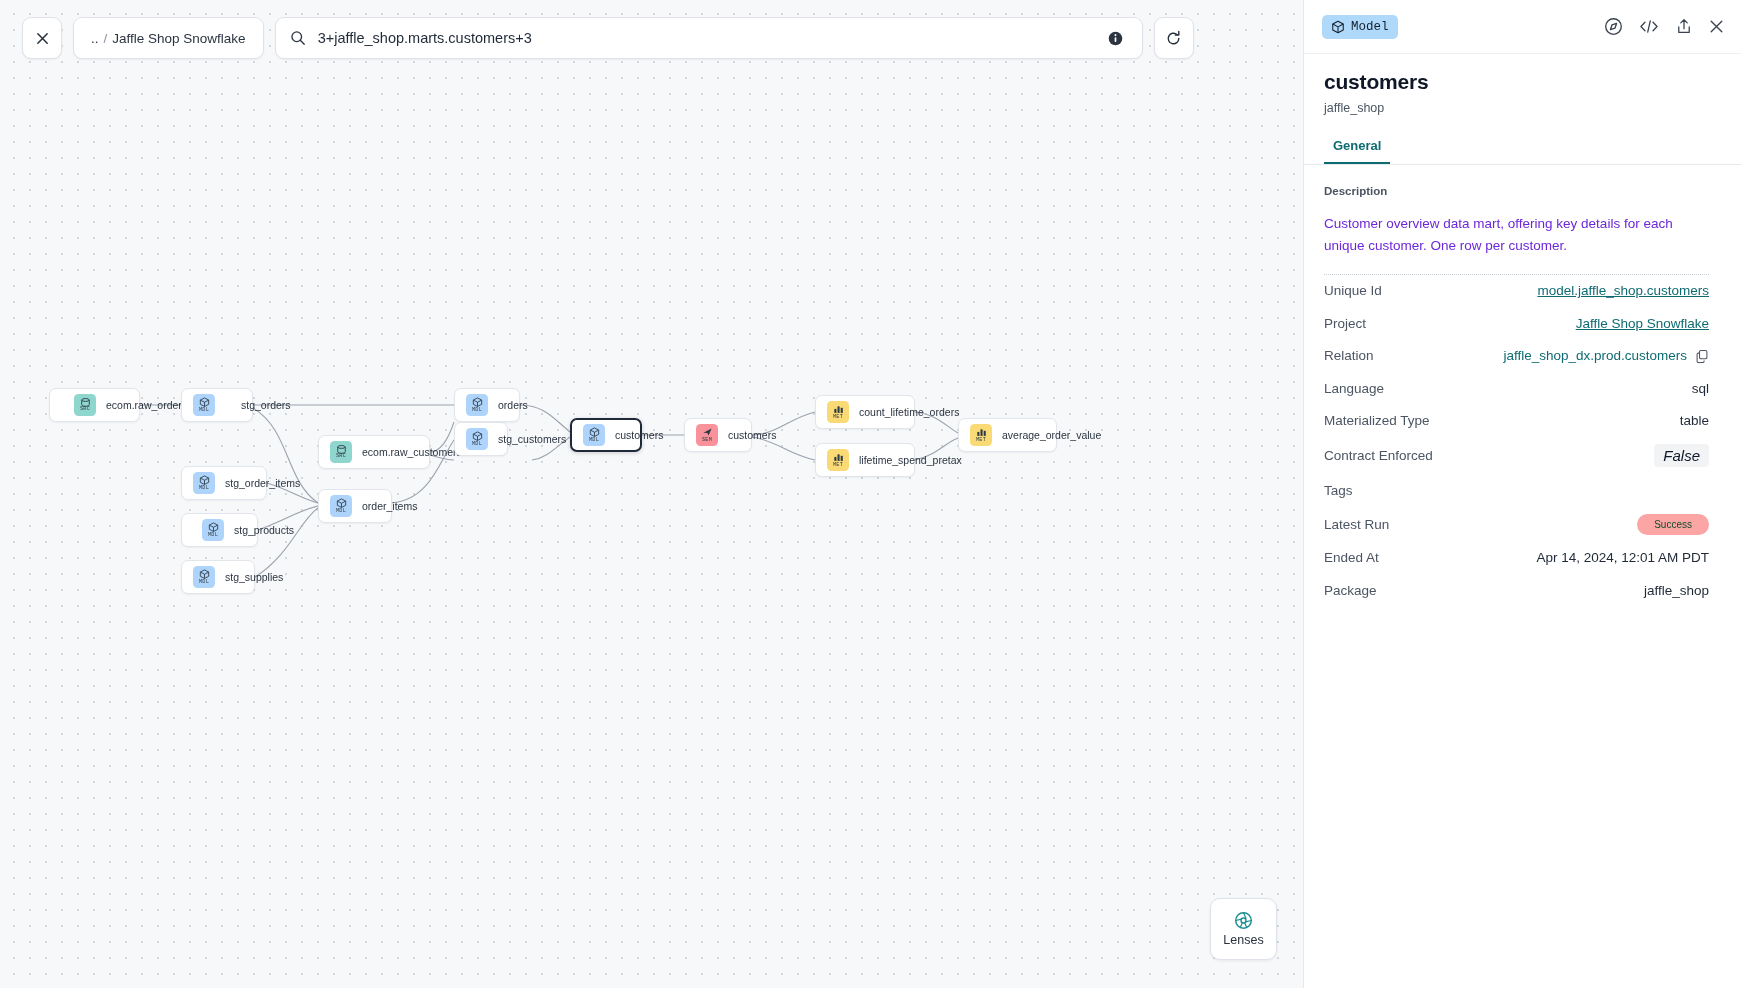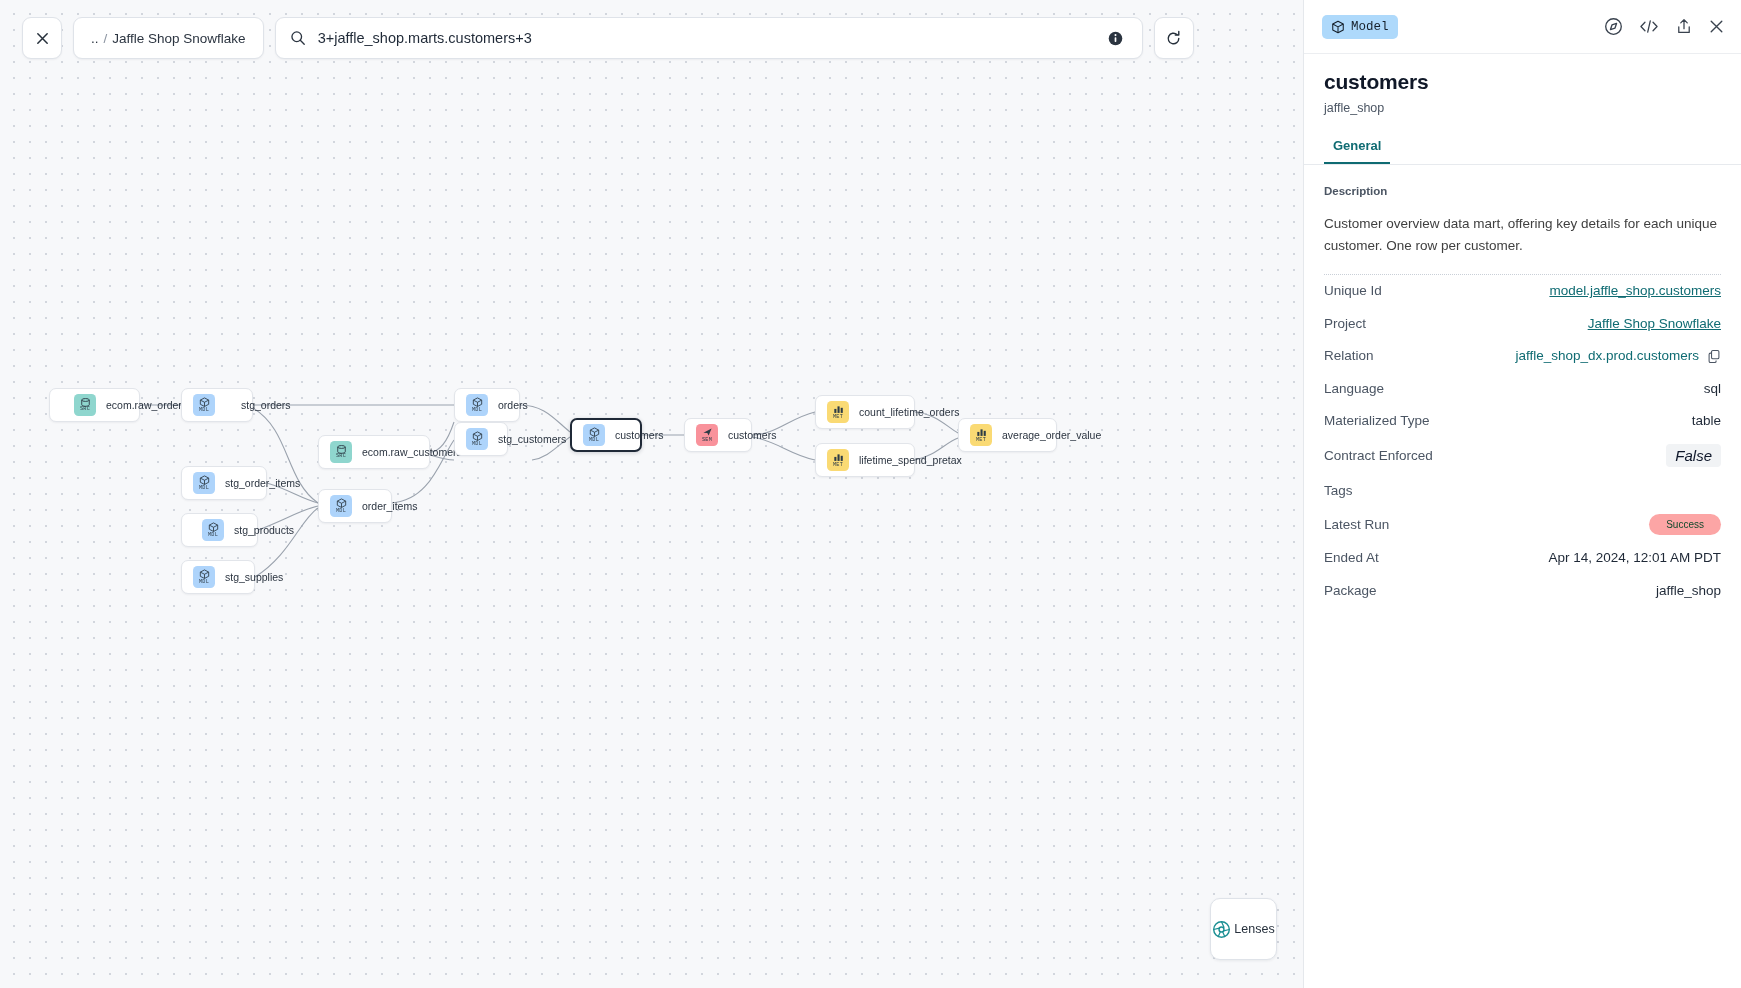--- a/index.html
+++ b/index.html
@@ -45,21 +45,21 @@
   .tb-search .sv { font-size: 14.5px; color: #1f2937; flex: 1; }
   .tb-refresh { width: 40px; }
   svg { display: block; }
 
   
   .lenses {
     position: absolute; right: 26px; bottom: 28px;
     width: 67px; height: 62px;
     background: #fff; border: 1px solid #dfe3e9; border-radius: 10px;
     box-shadow: 0 1px 3px rgba(16,24,40,.07);
-    display: flex; flex-direction: row; align-items: center; justify-content: center;
+    display: flex; flex-direction: column; align-items: center; justify-content: center;
     gap: 3px; cursor: pointer; z-index: 40;
   }
   .lenses .lbl { font-size: 12.5px; color: #27313d; }
 
   
   .graph { position: absolute; inset: 0; }
   .edges { position: absolute; inset: 0; width: 1303px; height: 988px; pointer-events: none; }
   .node {
     position: absolute;
     background: #fff;
@@ -110,23 +110,23 @@
   .p-title h1 { font-size: 21px; font-weight: bold; color: #101828; letter-spacing: -.2px; }
   .p-title .sub { font-size: 12.5px; color: #4b5563; margin-top: 7px; }
 
   .tabs { margin-top: 23px; padding: 0 20px; border-bottom: 1px solid #e7eaee; display: flex; }
   .tab {
     font-size: 13px; font-weight: bold; color: #0f6b72;
     padding: 0 9px 9px 9px; border-bottom: 2.5px solid #0f6b72;
     cursor: pointer;
   }
 
-  .p-body { padding: 20px 20px 0 20px; overflow-y: auto; flex: 1; }
+  .p-body { padding: 20px 32px 0 20px; overflow-y: auto; flex: 1; }
   .sec-label { font-size: 11.5px; font-weight: bold; color: #4b5563; margin-bottom: 16px; }
-  .desc { font-size: 13.5px; color: #404040; line-height: 1.65; }
+  .desc { font-size: 13.5px; color: #6d28d9; line-height: 1.65; }
 
   .rows { margin-top: 16px; border-top: 1px dotted #c9cfd7; }
   .row {
     display: flex; align-items: center; justify-content: space-between;
     min-height: 32.5px; padding: 7px 0; gap: 10px;
   }
   .row .k { font-size: 13.5px; color: #4b5563; white-space: nowrap; }
   .row .v { font-size: 13.5px; color: #1f2937; text-align: right; }
   .row .v.link { color: #0f6b72; text-decoration: underline; cursor: pointer; }
   .row .v.plain-teal { color: #0f6b72; text-decoration: none; }

